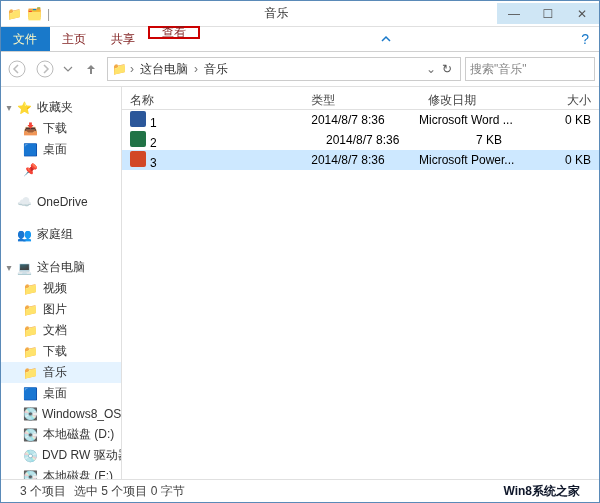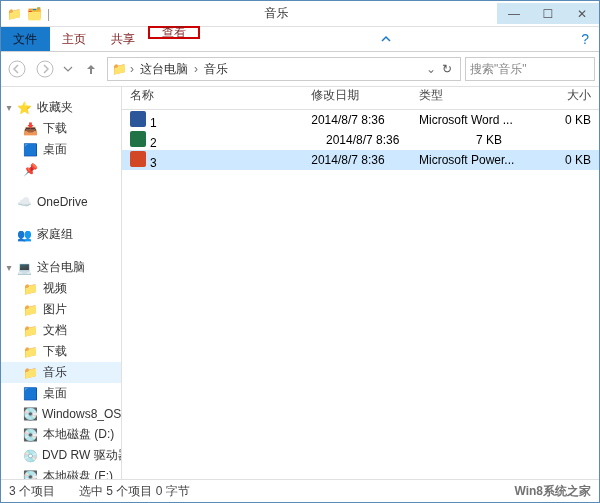--- a/index.html
+++ b/index.html
@@ -7,21 +7,21 @@
   
   .titlebar{height:25px;background:#fff;display:flex;align-items:center;border-bottom:1px solid #e0e0e0}
   .titlebar .qat{display:flex;align-items:center;gap:4px;padding:0 6px}
   .titlebar .title{flex:1;text-align:center;font-size:12px;color:#333}
   .titlebar .winbtns{display:flex}
   .winbtn{width:34px;height:21px;display:flex;align-items:center;justify-content:center;font-size:12px;color:#555;background:#cfe6f5}
   .winbtn.close{background:#cfe6f5}
   
   .ribbon{height:24px;background:#fff;display:flex;align-items:stretch;border-bottom:1px solid #d0d0d0}
   .ribbon .tab{padding:0 12px;display:flex;align-items:center;font-size:12px;color:#7f1d1d;border-right:1px solid transparent}
-  .ribbon .tab.file{background:#1979ca;color:#0f172a}
+  .ribbon .tab.file{background:#1979ca;color:#fef9c3}
   .ribbon .tab.highlight{border:2px solid #c00;margin:-1px 0 12px 0}
   .ribbon .toggle{margin-left:auto;padding:0 10px;display:flex;align-items:center;font-size:14px;color:#1979ca}
   
   .navbar{height:30px;background:#fff;display:flex;align-items:center;padding:2px 4px;border-bottom:1px solid #e0e0e0;gap:4px}
   .navbtn{width:24px;height:24px;display:flex;align-items:center;justify-content:center;color:#999}
   .addr{flex:1;height:22px;border:1px solid #ccc;display:flex;align-items:center;padding:0 4px;gap:2px;background:#fff}
   .addr .crumb{padding:0 4px;color:#333;display:flex;align-items:center;gap:2px}
   .addr .sep{color:#777}
   .addr .spacer{flex:1}
   .addr .refresh{color:#555;padding:0 4px}
@@ -30,33 +30,33 @@
   .body{flex:1;display:flex;min-height:0}
   .tree{width:120px;border-right:1px solid #e0e0e0;overflow:auto;padding:6px 0;color:#333}
   .tree-item{display:flex;align-items:center;gap:4px;padding:2px 4px 2px 8px;white-space:nowrap}
   .tree-item.lvl2{padding-left:22px}
   .tree-group{display:flex;align-items:center;gap:4px;padding:6px 4px 2px 4px;font-size:12px}
   .tree-item.sel{background:#e5f3ff}
   .caret{width:8px;text-align:center;color:#888;font-size:10px}
   .ticon{width:16px;height:16px;display:inline-flex;align-items:center;justify-content:center;font-size:12px}
   
   .list{flex:1;display:flex;flex-direction:column;min-width:0}
-  .list-head{height:22px;display:flex;align-items:flex-start;border-bottom:1px solid #e0e0e0;color:#444}
+  .list-head{height:22px;display:flex;align-items:flex-end;border-bottom:1px solid #e0e0e0;color:#444}
   .col{padding:0 8px;overflow:hidden;text-overflow:ellipsis;white-space:nowrap}
   .col.name{width:180px}
   .col.date{width:100px}
   .col.type{width:110px}
   .col.size{width:60px;text-align:right}
   .rows{flex:1;overflow:auto}
   .row{height:20px;display:flex;align-items:center}
   .row.sel{background:#cde8ff}
   .ficon{width:16px;height:16px;margin-right:4px;display:inline-block;border-radius:2px}
   
-  .status{height:22px;border-top:1px solid #e0e0e0;display:flex;align-items:center;padding:0 8px;gap:24px;color:#444;font-size:12px}
-  .status .wmark{margin-left:auto;font-size:12px;color:#737373;font-weight:bold}
+  .status{height:22px;border-top:1px solid #e0e0e0;display:flex;align-items:center;padding:0 19px;gap:8px;color:#444;font-size:12px}
+  .status .wmark{margin-left:auto;font-size:12px;color:#0f172a;font-weight:bold}
   svg{display:block}
 </style>
 </head>
 <body>
 
 <div class="window">
 
   <div class="titlebar">
     <div class="qat">
       <span class="ticon">📁</span>
@@ -202,22 +202,22 @@
             <span class="ticon">💽</span>
             <span>本地磁盘 (F:)</span>
           </div>
         </div>
 
     </div>
 
     <div class="list">
       <div class="list-head">
         <div class="col name">名称</div>
+        <div class="col type">类型</div>
         <div class="col date">修改日期</div>
-        <div class="col type">类型</div>
         <div class="col size">大小</div>
       </div>
       <div class="rows" id="file-rows">
           <div class="row">
             <div class="col name"><span class="ficon" style="background:#2b579a"></span><span>1</span></div>
             <div class="col date">2014/8/7 8:36</div>
             <div class="col type">Microsoft Word ...</div>
             <div class="col size">0 KB</div>
           </div>
           <div class="row">

